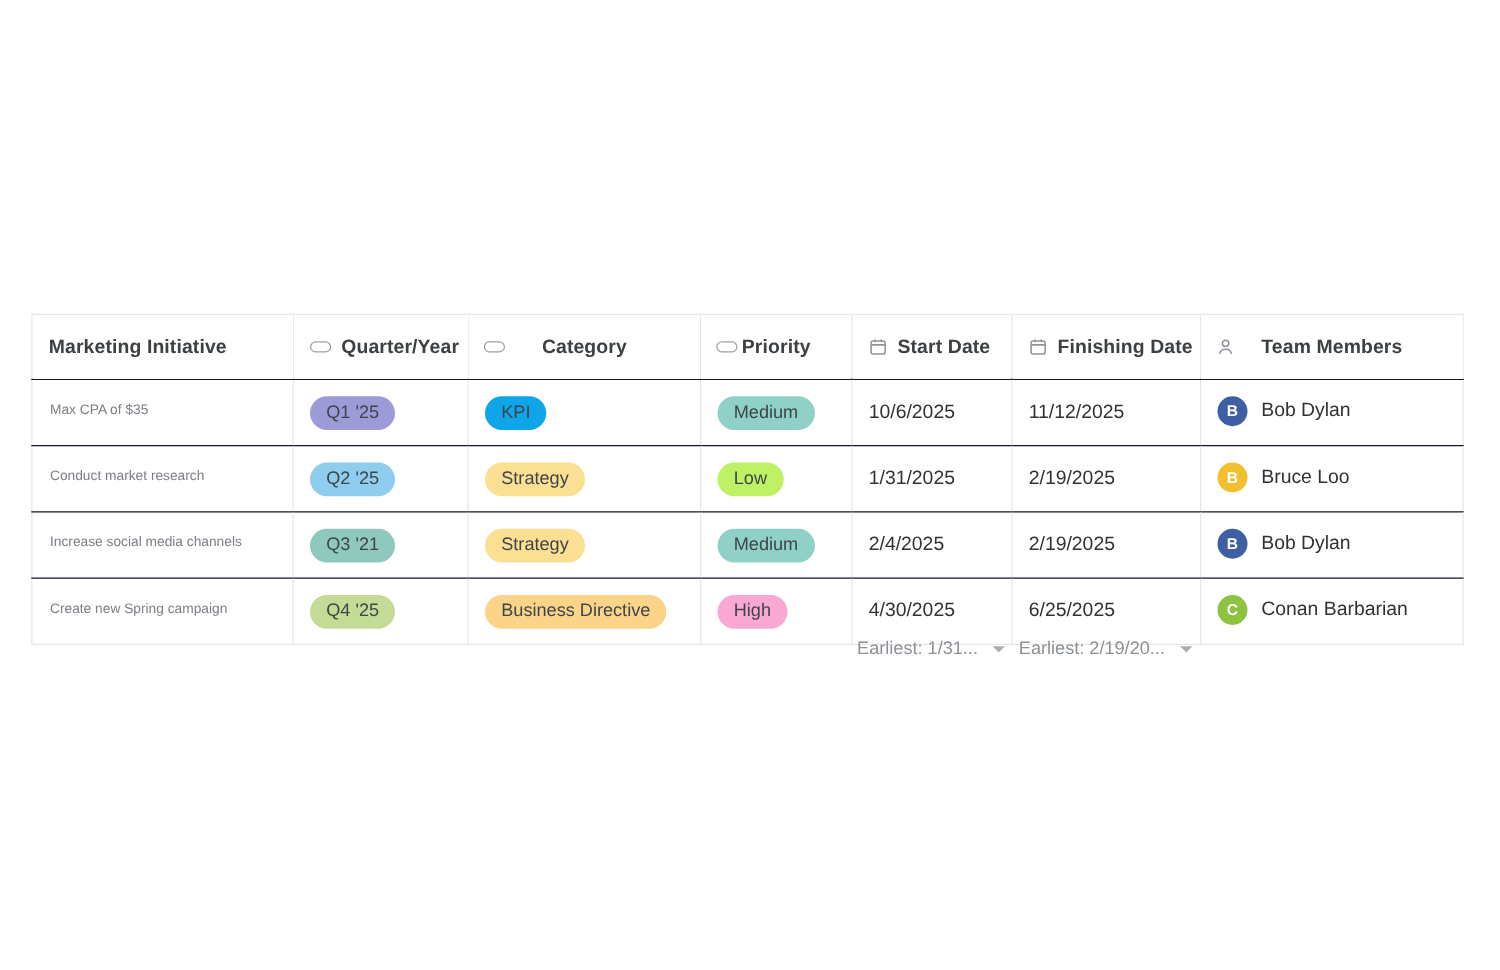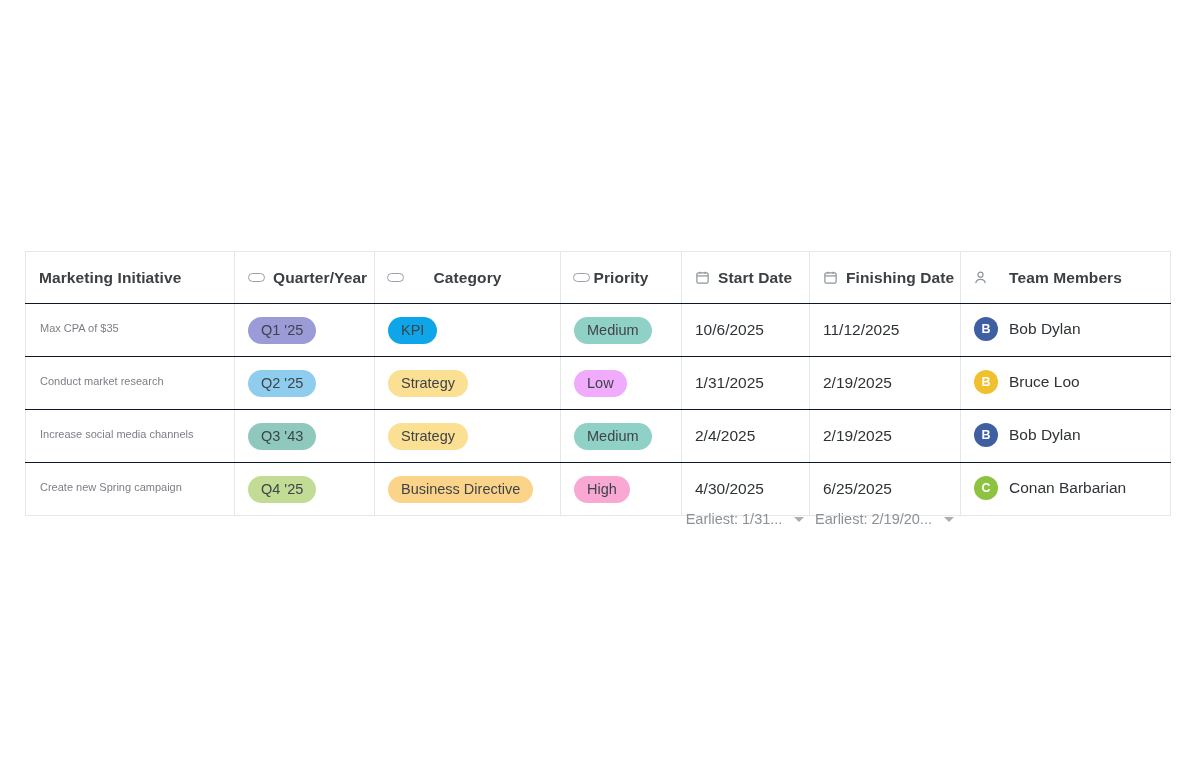--- a/index.html
+++ b/index.html
@@ -301,21 +301,21 @@
             <td class="initiative">
               <div class="cell"><span class="init-text">Conduct market research</span></div>
             </td>
             <td>
               <div class="cell"><span class="chip" style="background:#8fcdef">Q2 '25</span></div>
             </td>
             <td>
               <div class="cell"><span class="chip" style="background:#fbdf93">Strategy</span></div>
             </td>
             <td>
-              <div class="cell"><span class="chip" style="background:#f0abfc">Low</span></div>
+              <div class="cell"><span class="chip" style="background:#bef264">Low</span></div>
             </td>
             <td>
               <div class="cell">
                 <span class="datetext">1/31/2025</span>
               </div>
             </td>
             <td>
               <div class="cell">
                 <span class="datetext">2/19/2025</span>
               </div>
@@ -327,21 +327,21 @@
                   <span class="member-name">Bruce Loo</span>
                 </div>
               </div>
             </td>
           </tr>
           <tr>
             <td class="initiative">
               <div class="cell"><span class="init-text">Increase social media channels</span></div>
             </td>
             <td>
-              <div class="cell"><span class="chip" style="background:#8fc9bd">Q3 '43</span></div>
+              <div class="cell"><span class="chip" style="background:#8fc9bd">Q3 '21</span></div>
             </td>
             <td>
               <div class="cell"><span class="chip" style="background:#fbdf93">Strategy</span></div>
             </td>
             <td>
               <div class="cell"><span class="chip" style="background:#8fd1c6">Medium</span></div>
             </td>
             <td>
               <div class="cell">
                 <span class="datetext">2/4/2025</span>

